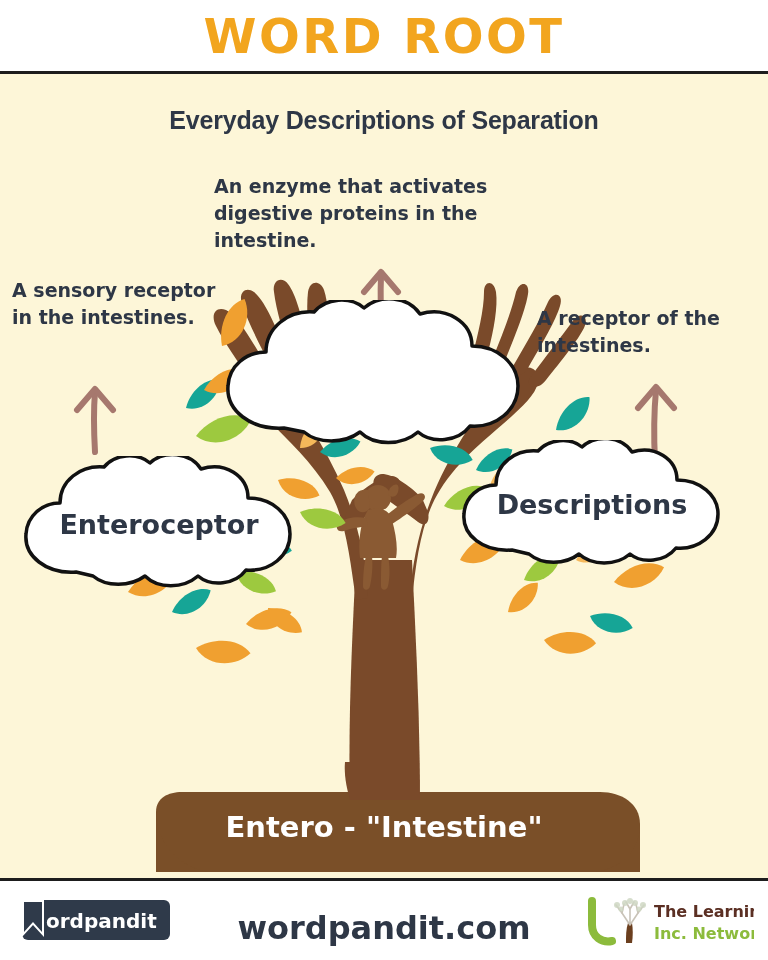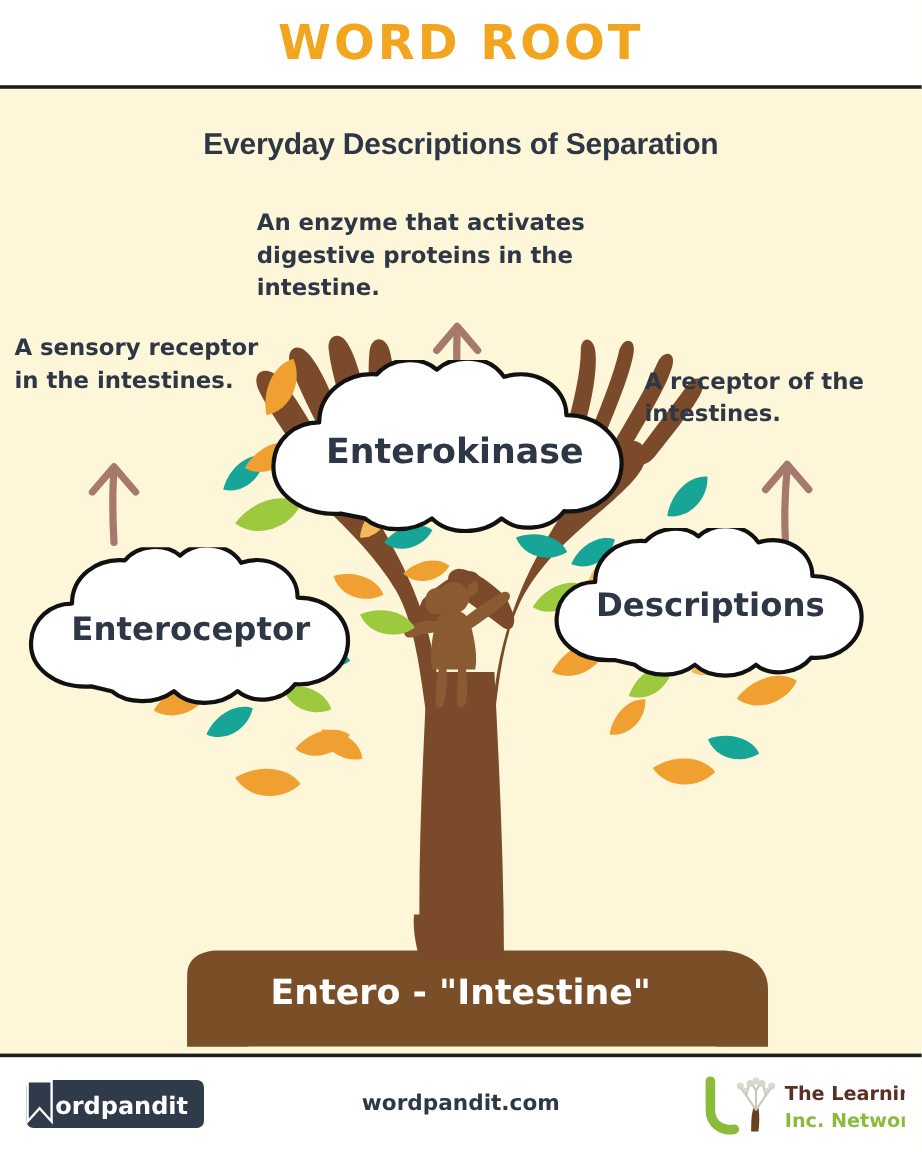--- a/index.html
+++ b/index.html
@@ -18,21 +18,21 @@
 
   
   .header{
     position:absolute;left:0;top:0;width:768px;height:74px;
     background:#ffffff;
     border-bottom:3px solid #1d1d1d;
     display:flex;align-items:center;justify-content:center;
     box-sizing:border-box;
   }
   .header-title{
-    font-size:40px;font-weight:bold;color:#f2a51e;
+    font-size:48px;font-weight:bold;color:#f2a51e;
     letter-spacing:2.5px;
     font-family:"DejaVu Sans", sans-serif;
   }
 
   
   .subtitle{
     position:absolute;top:106px;left:0;width:768px;
     text-align:center;
     font-size:25px;font-weight:bold;color:#2e3746;
     font-family:Liberation Sans, sans-serif;
@@ -90,21 +90,21 @@
     box-sizing:border-box;
     padding-left:16px;
   }
   .logo-wordpandit{
     position:absolute;left:22px;top:16px;
     width:148px;height:46px;
   }
   .footer-url{
     position:absolute;left:0;top:28px;width:768px;
     text-align:center;
-    font-size:18px;font-weight:bold;color:#2e3746;
+    font-size:32px;font-weight:bold;color:#2e3746;
     font-family:"DejaVu Sans", sans-serif;
   }
   .logo-tln{
     position:absolute;right:14px;top:14px;
     width:172px;height:52px;
   }
 </style>
 </head>
 <body>
 
@@ -266,21 +266,20 @@
 
   <div class="cloud" id="cloud-enterokinase">
     <svg viewBox="0 0 330 155" width="330" height="155" xmlns="http://www.w3.org/2000/svg">
       <path d="M70,128 C36,130 12,110 14,86 C15,66 32,52 52,52
                C52,28 74,10 100,12 C112,-2 136,-4 150,8
                C166,-6 194,-4 206,14 C232,6 258,22 258,46
                C284,46 304,64 304,86 C304,110 282,128 256,126
                C244,142 218,144 204,132 C188,146 160,146 146,132
                C130,144 104,144 90,132 Z" fill="#ffffff" stroke="#111111" stroke-width="3.5" stroke-linejoin="round"></path>
     </svg>
-    <span class="cloud-label">Enterokinase</span>
   </div>
 
   <div class="cloud" id="cloud-enteroceptor">
     <svg viewBox="0 0 290 140" width="290" height="140" xmlns="http://www.w3.org/2000/svg">
       <path d="M62,116 C32,118 10,100 12,78 C13,60 28,47 46,47
                C46,25 66,9 90,11 C101,-2 123,-4 136,7
                C150,-6 176,-4 187,13 C211,5 234,20 234,42
                C258,42 276,58 276,78 C276,100 256,116 232,114
                C221,129 197,131 184,120 C169,133 144,133 131,120
                C116,131 92,131 79,120 Z" fill="#ffffff" stroke="#111111" stroke-width="3.5" stroke-linejoin="round"></path>

